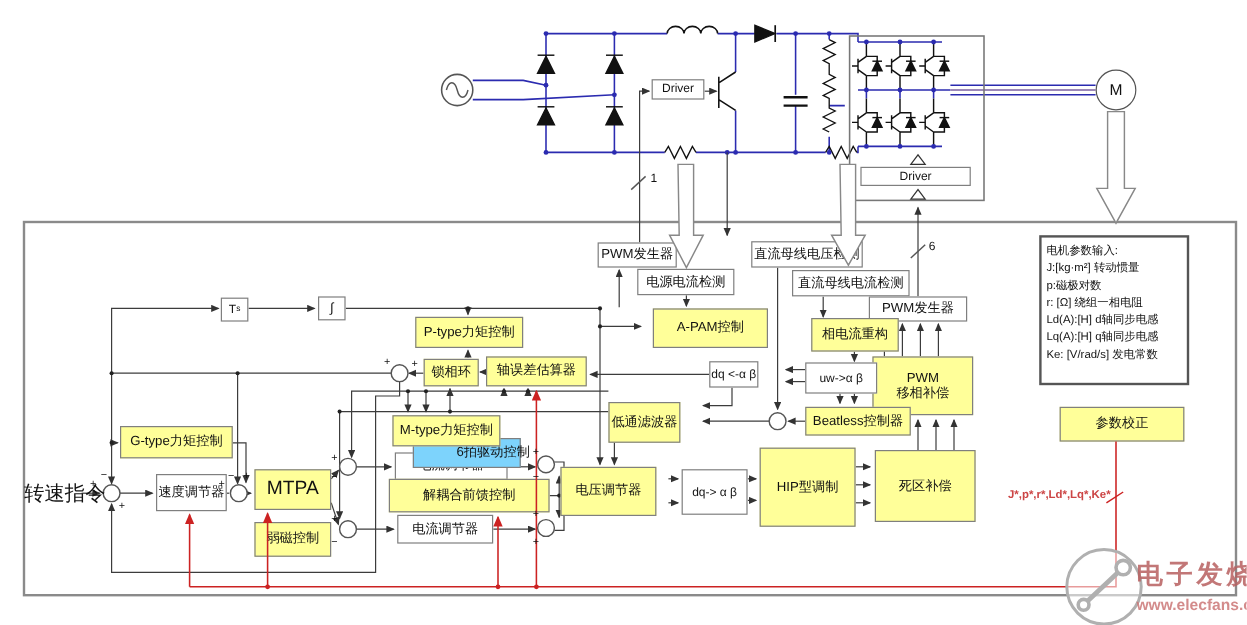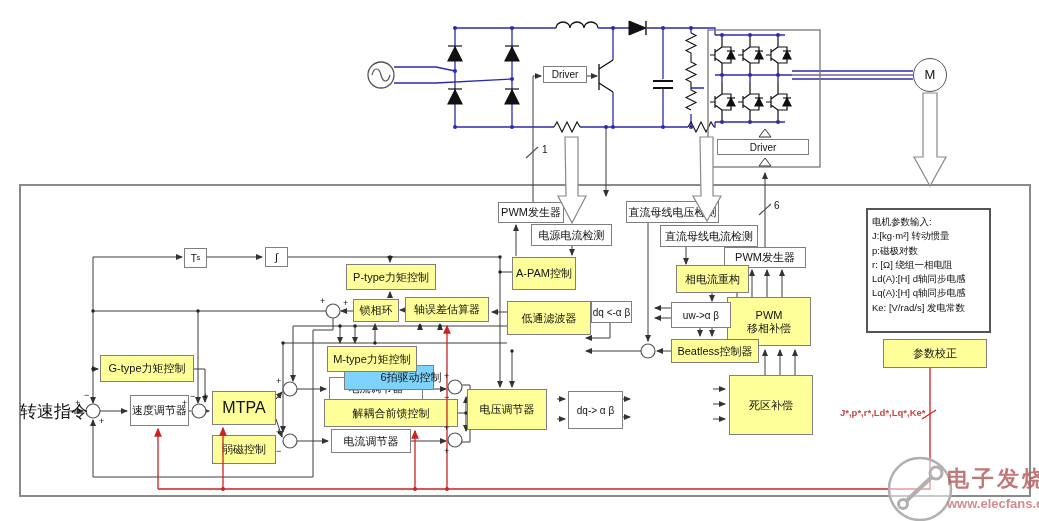--- a/index.html
+++ b/index.html
@@ -8,21 +8,21 @@
   svg{position:absolute;left:0;top:0;}
   .lay1{z-index:1}.lay3{z-index:3}
   .blk{position:absolute;box-sizing:border-box;border:1px solid #7f7f7f;background:#fff;
        display:flex;align-items:center;justify-content:center;text-align:center;
        font-size:11px;line-height:1.1;color:#111;z-index:2;white-space:nowrap;}
   .y{background:#ffff99;}
   .o{background:#7dd3fc;padding-left:44px;}
   .small{font-size:10px;}
   .params{flex-direction:column;align-items:flex-start;justify-content:flex-start;
           padding:5px 4px;font-size:9.5px;line-height:1.5;text-align:left;
-          border:2px solid #555;white-space:nowrap;margin-top:12px;}
+          border:2px solid #555;white-space:nowrap;}
   .two{flex-direction:column;}
   .txt{position:absolute;font-size:17px;color:#111;z-index:4;white-space:nowrap;}
   .sgn{position:absolute;font-size:9px;color:#111;z-index:4;line-height:1;}
   .red{color:#cc4444;font-weight:bold;font-size:9.5px;text-align:center;}
   .wm1{font-size:22px;font-weight:bold;color:#b86060;letter-spacing:3px;opacity:.85;}
   .wm2{font-size:13px;font-weight:bold;color:#cc7777;opacity:.85;}
   .circleblk{border-radius:50%;border:1.5px solid #555;font-size:13px;}
 </style>
 </head>
 <body>
@@ -231,28 +231,28 @@
 
 <div class="blk small" style="left:543px;top:66px;width:44px;height:17px">Driver</div>
 <div class="blk small" style="left:717px;top:139px;width:92px;height:16px">Driver</div>
 <div class="blk circleblk" style="left:913px;top:58px;width:34px;height:34px">M</div>
 
 <div class="blk" style="left:498px;top:202px;width:66px;height:21px">PWM发生器</div>
 <div class="blk" style="left:531px;top:224px;width:81px;height:22px">电源电流检测</div>
 <div class="blk" style="left:626px;top:201px;width:93px;height:22px">直流母线电压检测</div>
 <div class="blk" style="left:660px;top:225px;width:98px;height:22px">直流母线电流检测</div>
 <div class="blk" style="left:724px;top:247px;width:82px;height:21px">PWM发生器</div>
-<div class="blk y" style="left:512px;top:257px;width:64px;height:33px">A-PAM控制</div>
+<div class="blk y" style="left:544px;top:257px;width:96px;height:33px">A-PAM控制</div>
 <div class="blk y" style="left:676px;top:265px;width:73px;height:28px">相电流重构</div>
 <div class="blk y two" style="left:727px;top:297px;width:84px;height:49px">
   <span>PWM</span>
   <span>移相补偿</span>
 </div>
 <div class="blk y" style="left:671px;top:339px;width:88px;height:24px">Beatless控制器</div>
-<div class="blk y" style="left:507px;top:301px;width:84px;height:34px">低通滤波器</div>
+<div class="blk y" style="left:507px;top:335px;width:60px;height:34px">低通滤波器</div>
 <div class="blk small" style="left:591px;top:301px;width:41px;height:22px">dq &lt;-α β</div>
 <div class="blk small" style="left:671px;top:302px;width:60px;height:26px">uw-&gt;α β</div>
 <div class="blk small" style="left:568px;top:391px;width:55px;height:38px">dq-&gt; α β</div>
 
 <div class="blk y" style="left:346px;top:264px;width:90px;height:26px">P-type力矩控制</div>
 <div class="blk y" style="left:353px;top:299px;width:46px;height:23px">锁相环</div>
 <div class="blk y" style="left:405px;top:297px;width:84px;height:25px">轴误差估算器</div>
 <div class="blk" style="left:329px;top:377px;width:94px;height:23px">电流调节器</div>
 <div class="blk o" style="left:344px;top:365px;width:90px;height:25px">6拍驱动控制</div>
 <div class="blk y" style="left:327px;top:346px;width:90px;height:26px">M-type力矩控制</div>
@@ -263,20 +263,21 @@
 <div class="blk" style="left:130px;top:395px;width:59px;height:31px">速度调节器</div>
 <div class="blk y" style="left:212px;top:391px;width:64px;height:34px;font-size:16px">MTPA</div>
 <div class="blk y" style="left:212px;top:435px;width:64px;height:29px">弱磁控制</div>
 <div class="blk small" style="left:184px;top:248px;width:23px;height:20px">
   <span>T</span>
       <sub style="font-size:7px">s</sub>
 </div>
 <div class="blk" style="left:265px;top:247px;width:23px;height:20px">∫</div>
 
 <div class="blk y" style="left:467px;top:389px;width:80px;height:41px">电压调节器</div>
+<div class="blk y" style="left:633px;top:373px;width:80px;height:66px">HIP型调制</div>
 <div class="blk y" style="left:729px;top:375px;width:84px;height:60px">死区补偿</div>
 
 <div class="blk params" style="left:866px;top:196px;width:125px;height:125px">
   <div>电机参数输入:</div>
   <div>J:[kg·m²] 转动惯量</div>
   <div>p:磁极对数</div>
   <div>r: [Ω] 绕组一相电阻</div>
   <div>Ld(A):[H] d轴同步电感</div>
   <div>Lq(A):[H] q轴同步电感</div>
   <div>Ke: [V/rad/s] 发电常数</div>

